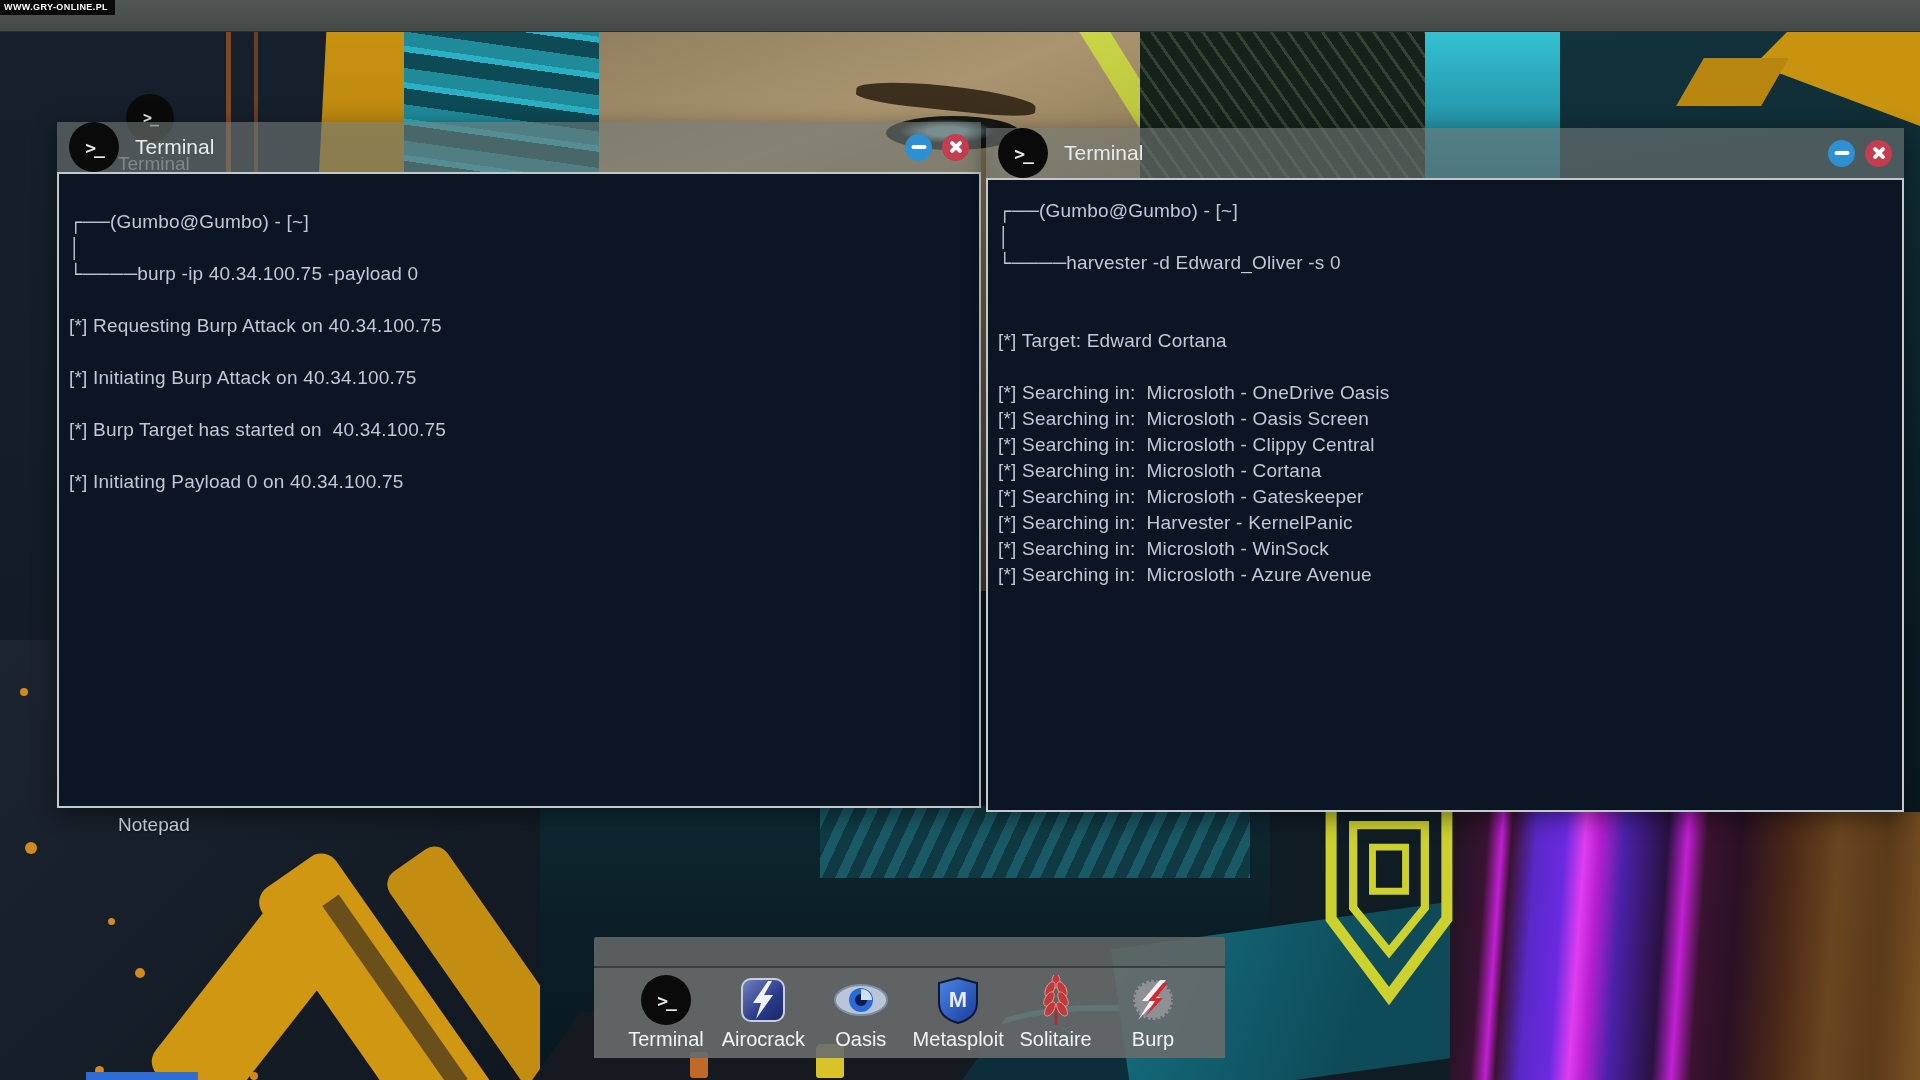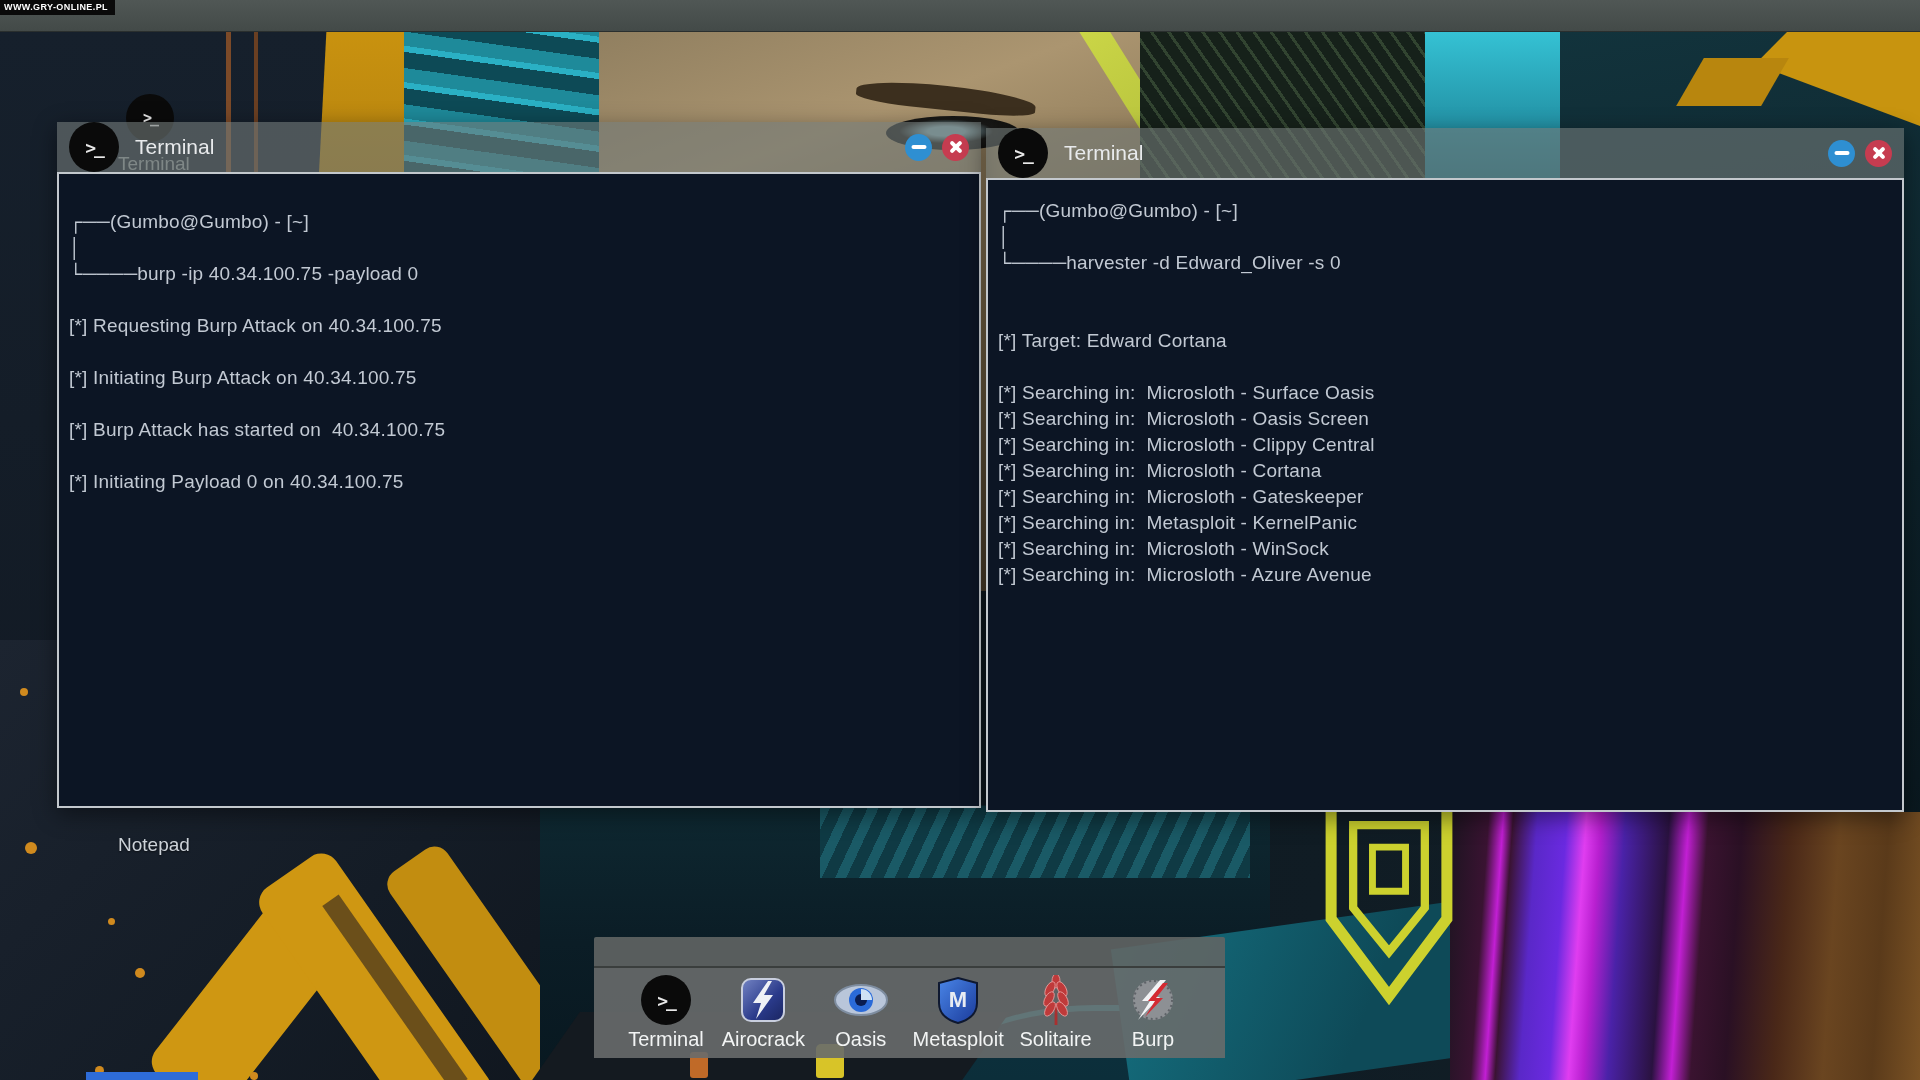--- a/index.html
+++ b/index.html
@@ -153,21 +153,21 @@
 
   <div id="topbar"></div>
   <div id="watermark">WWW.GRY-ONLINE.PL</div>
 
   <div class="desk-icon" style="left:126px;top:94px;">
     <div class="circle">
       <span class="prompt-glyph" style="font-size:15px;">&gt;_</span>
     </div>
   </div>
   <div class="desk-label" style="left:118px;top:153px;">Terminal</div>
-  <div class="desk-label bright" style="left:118px;top:814px;margin-top:20px;">Notepad</div>
+  <div class="desk-label bright" style="left:118px;top:814px;">Notepad</div>
 
   <div class="window" id="win-left">
     <div class="titlebar">
       <div class="win-icon">
         <span class="prompt-glyph" style="font-size:18px;">&gt;_</span>
       </div>
       <span class="win-title">Terminal</span>
       <div class="win-buttons">
         <div class="win-btn btn-min">
             <i></i>
@@ -181,21 +181,21 @@
     <div class="win-content">
 
     <div class="terminal-line">┌──(Gumbo@Gumbo) - [~]</div>
         <div class="terminal-line">│</div>
         <div class="terminal-line">└────burp -ip 40.34.100.75 -payload 0</div>
         <div class="terminal-line"></div>
         <div class="terminal-line">[*] Requesting Burp Attack on 40.34.100.75</div>
         <div class="terminal-line"></div>
         <div class="terminal-line">[*] Initiating Burp Attack on 40.34.100.75</div>
         <div class="terminal-line"></div>
-        <div class="terminal-line">[*] Burp Attack has started on  40.34.100.75</div>
+        <div class="terminal-line">[*] Burp Target has started on  40.34.100.75</div>
         <div class="terminal-line"></div>
         <div class="terminal-line">[*] Initiating Payload 0 on 40.34.100.75</div>
       </div>
   </div>
 
   <div class="window" id="win-right">
     <div class="titlebar">
       <div class="win-icon">
         <span class="prompt-glyph" style="font-size:18px;">&gt;_</span>
       </div>
@@ -212,26 +212,26 @@
     </div>
     <div class="win-content">
 
     <div class="terminal-line">┌──(Gumbo@Gumbo) - [~]</div>
         <div class="terminal-line">│</div>
         <div class="terminal-line">└────harvester -d Edward_Oliver -s 0</div>
         <div class="terminal-line"></div>
         <div class="terminal-line"></div>
         <div class="terminal-line">[*] Target: Edward Cortana</div>
         <div class="terminal-line"></div>
-        <div class="terminal-line">[*] Searching in:  Microsloth - Surface Oasis</div>
+        <div class="terminal-line">[*] Searching in:  Microsloth - OneDrive Oasis</div>
         <div class="terminal-line">[*] Searching in:  Microsloth - Oasis Screen</div>
         <div class="terminal-line">[*] Searching in:  Microsloth - Clippy Central</div>
         <div class="terminal-line">[*] Searching in:  Microsloth - Cortana</div>
         <div class="terminal-line">[*] Searching in:  Microsloth - Gateskeeper</div>
-        <div class="terminal-line">[*] Searching in:  Metasploit - KernelPanic</div>
+        <div class="terminal-line">[*] Searching in:  Harvester - KernelPanic</div>
         <div class="terminal-line">[*] Searching in:  Microsloth - WinSock</div>
         <div class="terminal-line">[*] Searching in:  Microsloth - Azure Avenue</div>
       </div>
   </div>
 
   <div id="dock">
     <div class="dock-top"></div>
     <div class="dock-main">
 
       <div class="dock-item">

